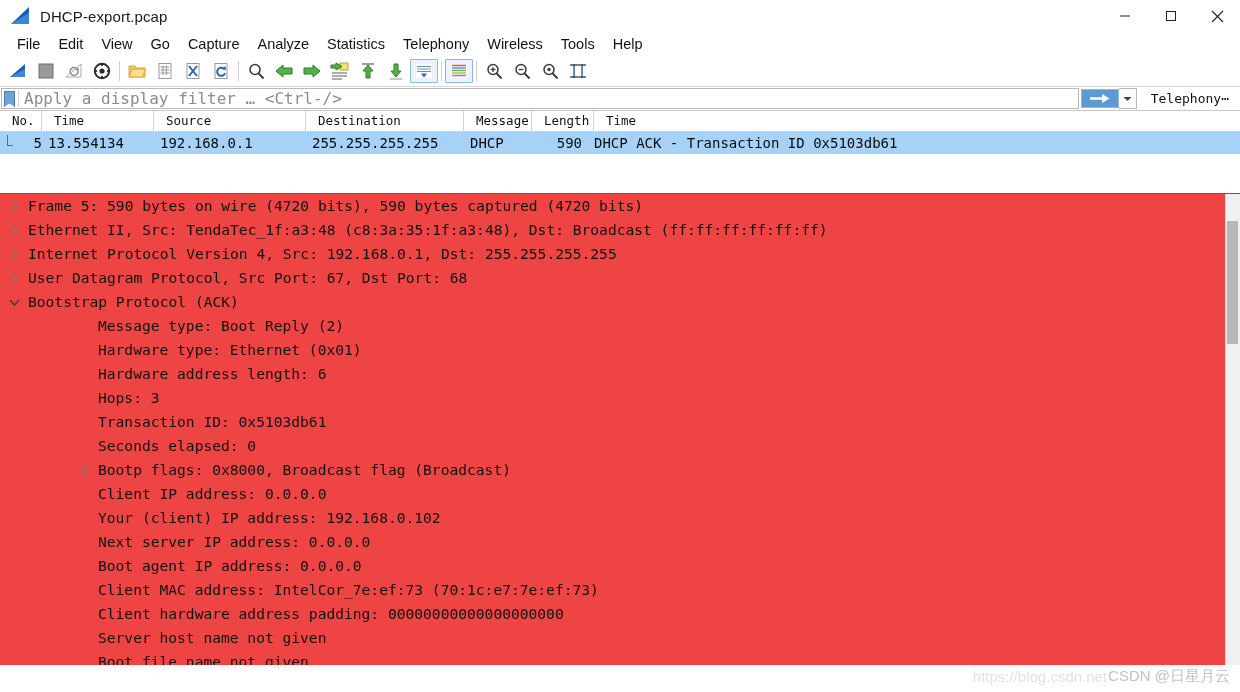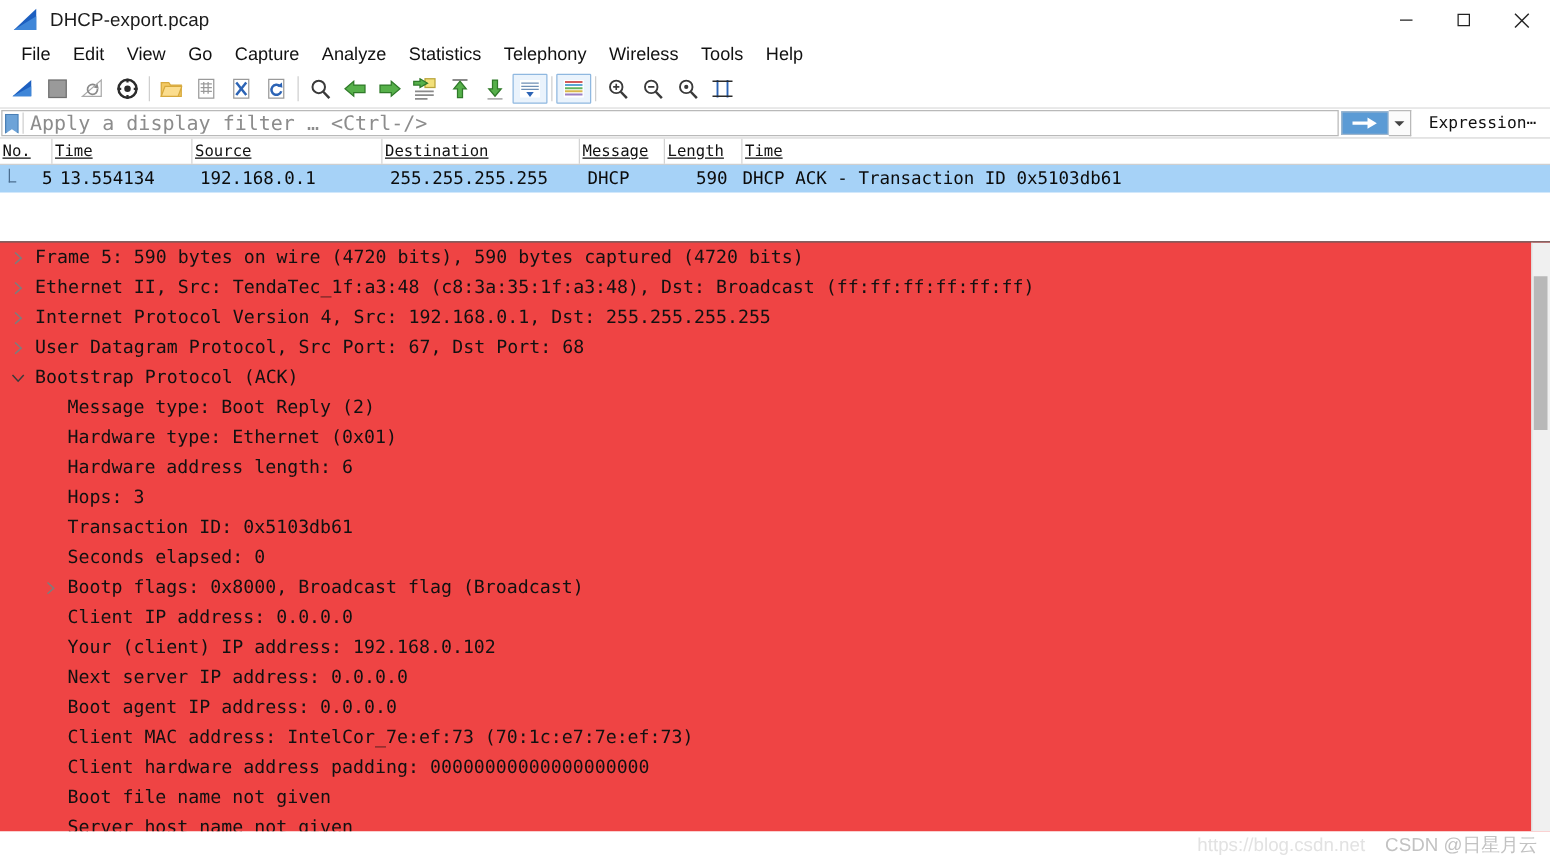--- a/index.html
+++ b/index.html
@@ -72,22 +72,22 @@
     font-family:"DejaVu Sans Mono", monospace;font-size:13px;color:#111;
     padding:0 6px 0 9px;display:flex;align-items:center;white-space:nowrap;
   }
   .fb-sep{width:1px;background:#d0d0d0;margin:2px 2px;}
 
   
   .plist{position:relative;background:#fff;height:82px;}
   .cols{display:flex;height:20px;align-items:stretch;background:#fff;
         border-bottom:1px solid #cfcfcf;font-family:"DejaVu Sans Mono", monospace;font-size:12.5px;}
   .col{
-    border-right:1px solid #d3d3d3;padding-left:2px;color:#111;line-height:19px;
-    white-space:nowrap;overflow:hidden;box-sizing:border-box;text-decoration:underline;
+    border-right:1px solid #d3d3d3;padding-left:12px;color:#111;line-height:19px;
+    white-space:nowrap;overflow:hidden;box-sizing:border-box;
   }
   .row{
     display:flex;height:22px;align-items:center;background:#a6d2f7;
     font-family:"DejaVu Sans Mono", monospace;font-size:14px;color:#0b0b0b;white-space:nowrap;
   }
   .cell{box-sizing:border-box;padding:0 6px;overflow:hidden;}
   .cell.num{text-align:right;}
   .rowmark{
     width:18px;flex:none;position:relative;height:22px;
   }
@@ -102,33 +102,33 @@
   .details{
     position:relative;background:#ef4444;border-top:1px solid #5d5d5d;
     height:471px;overflow:hidden;
     font-family:"DejaVu Sans Mono", monospace;font-size:14.6px;color:#111;
   }
   .dline{height:24px;line-height:24px;display:flex;align-items:center;white-space:nowrap;}
   .dline .tw{width:28px;flex:none;display:flex;align-items:center;justify-content:center;}
   .dline .tw svg{display:block;}
   .dline .txt{padding-left:0;}
   .lvl1 .tw{margin-left:0px;}
-  .lvl2{padding-left:26px;}
+  .lvl2{padding-left:26px;margin-left:44px;}
   .lvl2 .tw{width:28px;}
 
   
   .vscroll{
     position:absolute;right:0;top:0;width:14px;height:100%;background:#f0f0f0;
     border-left:1px solid #e0e0e0;
   }
   .vthumb{position:absolute;left:1px;top:27px;width:11px;height:123px;background:#b8b8b8;}
 
   
   .watermark{
-    position:absolute;right:10px;bottom:6px;display:flex;align-items:center;gap:16px;
+    position:absolute;right:10px;bottom:6px;display:flex;align-items:center;gap:1px;
     font-size:15px;color:#c9c9c9;font-family:"Liberation Sans", sans-serif;
     pointer-events:none;white-space:nowrap;
   }
   .watermark .wm-url{color:#e2e2e2;}
   .watermark .wm-brand{color:#c2c2c2;}
 </style>
 </head>
 <body>
 
 <div class="app">
@@ -363,21 +363,21 @@
         <svg width="22" height="11" viewBox="0 0 22 11">
           <path d="M1 4.2 H13 V1 L20.5 5.5 L13 10 V6.8 H1 Z" fill="#ffffff"></path>
         </svg>
       </div>
       <div class="drop-btn">
         <svg width="9" height="6" viewBox="0 0 9 6">
             <path d="M0.5 1 L4.5 5 L8.5 1 Z" fill="#444"></path>
           </svg>
       </div>
       <div class="fb-sep"></div>
-      <div class="expression">Expression⋯</div>
+      <div class="expression">Telephony⋯</div>
       <div class="fb-sep"></div>
     </div>
   </div>
 
   <div class="plist">
     <div class="cols">
       <div class="col" style="width:42px">No.</div>
       <div class="col" style="width:112px">Time</div>
       <div class="col" style="width:152px">Source</div>
       <div class="col" style="width:158px">Destination</div>
@@ -496,25 +496,25 @@
     <div class="dline lvl2">
       <span class="tw"></span>
       <span class="txt">Client MAC address: IntelCor_7e:ef:73 (70:1c:e7:7e:ef:73)</span>
     </div>
     <div class="dline lvl2">
       <span class="tw"></span>
       <span class="txt">Client hardware address padding: 00000000000000000000</span>
     </div>
     <div class="dline lvl2">
       <span class="tw"></span>
+      <span class="txt">Server host name not given</span>
+    </div>
+    <div class="dline lvl2">
+      <span class="tw"></span>
       <span class="txt">Boot file name not given</span>
-    </div>
-    <div class="dline lvl2">
-      <span class="tw"></span>
-      <span class="txt">Server host name not given</span>
     </div>
 
     <div class="vscroll">
       <div class="vthumb"></div>
     </div>
   </div>
 
   <div class="watermark">
     <span class="wm-url">https://blog.csdn.net</span>
     <span class="wm-brand">CSDN @日星月云</span>

